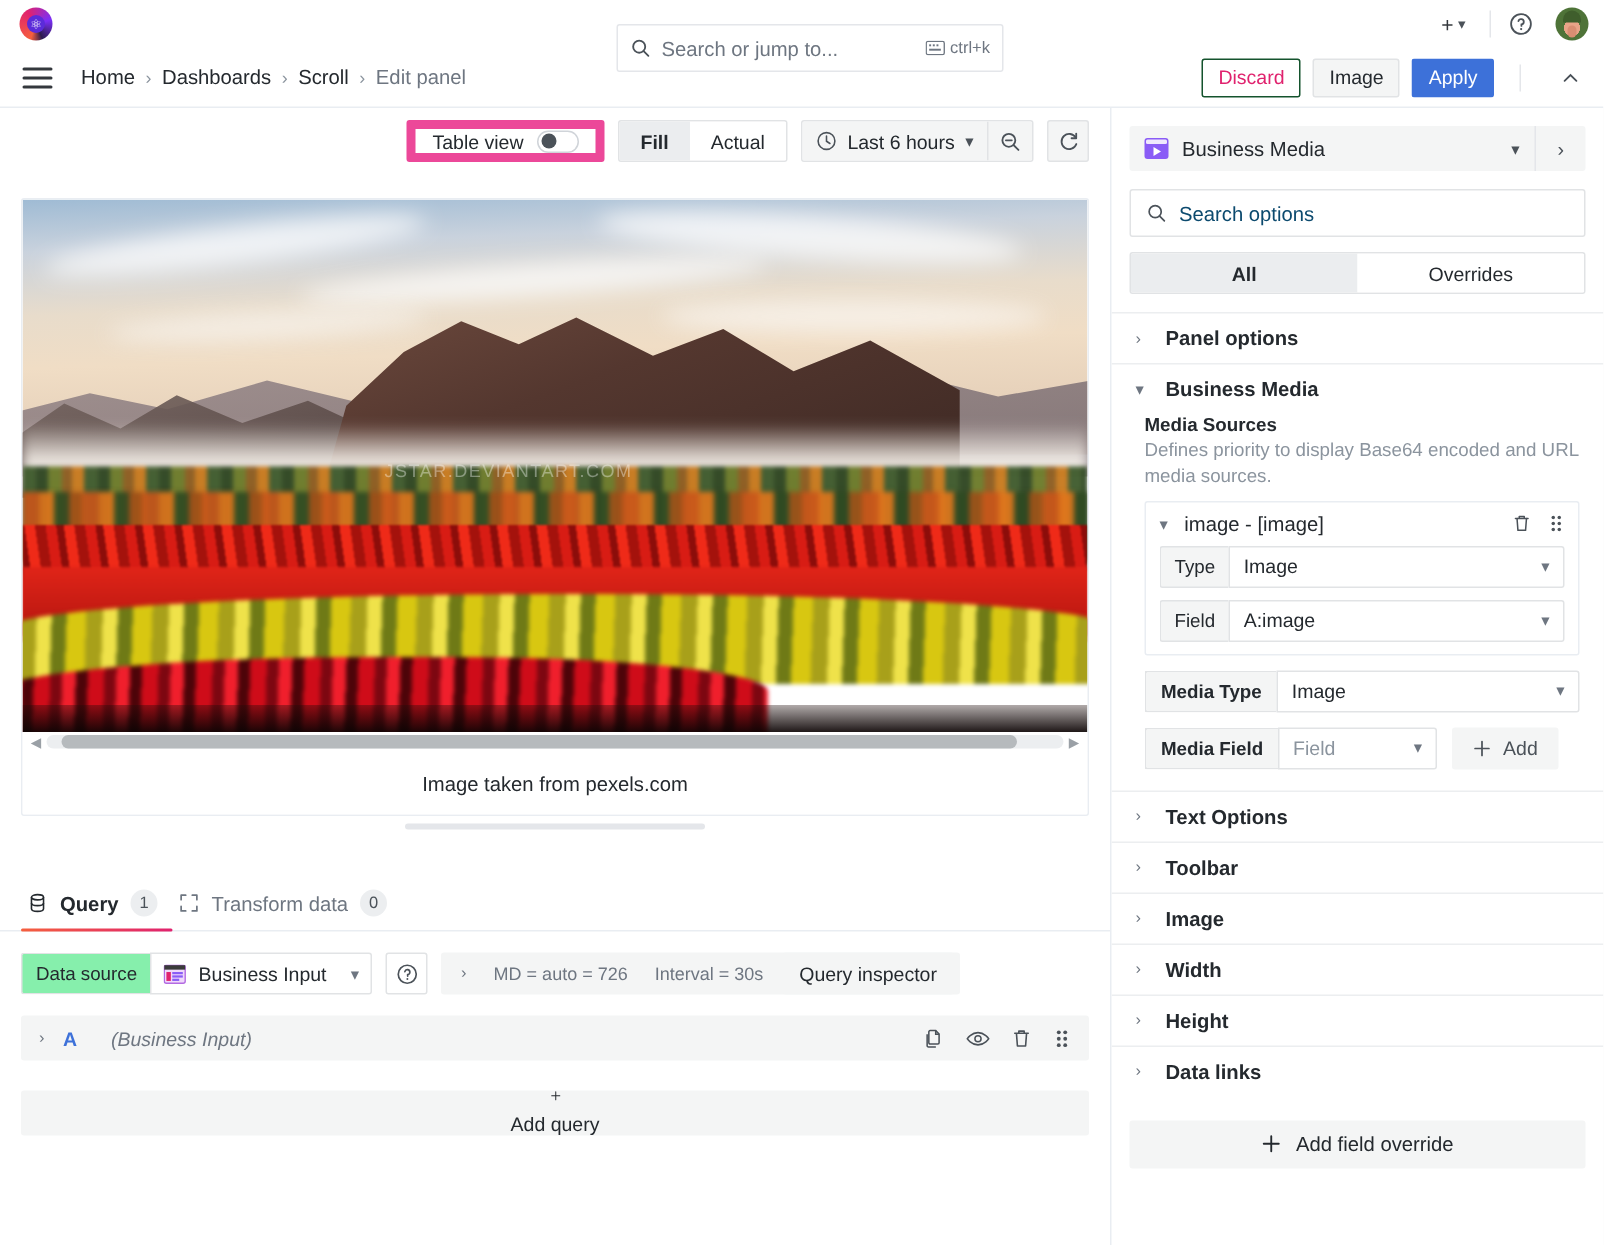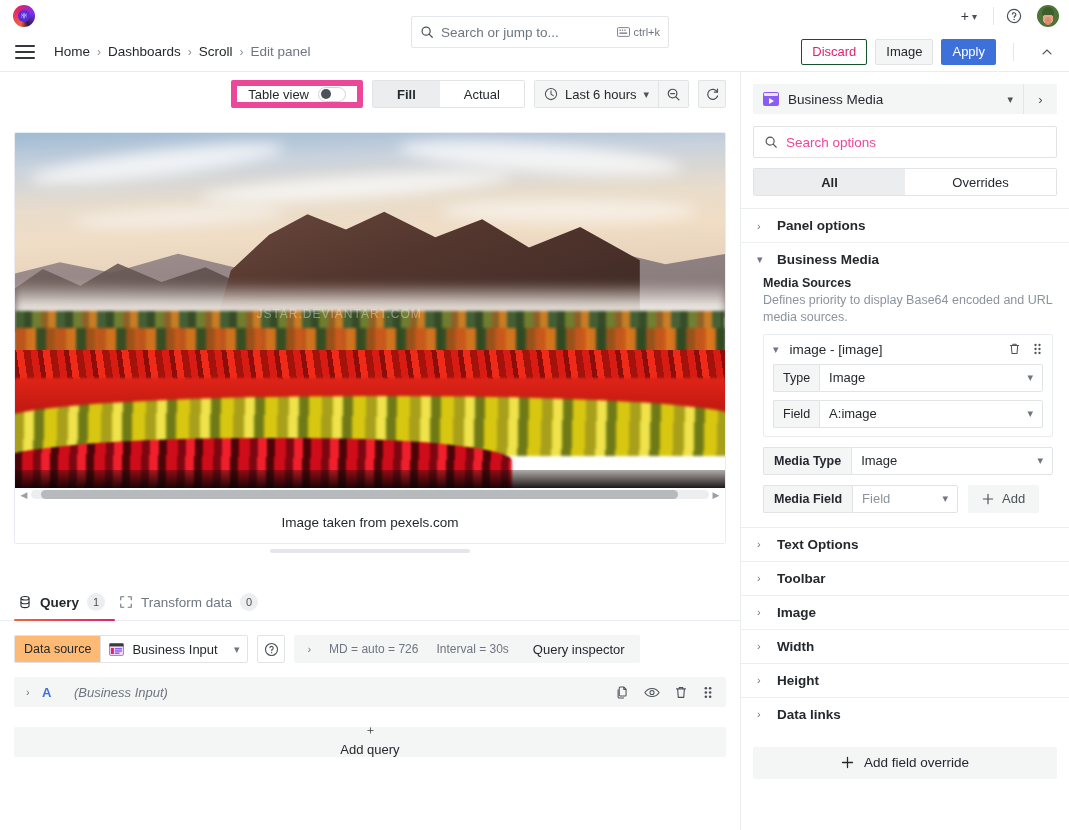--- a/index.html
+++ b/index.html
@@ -88,21 +88,21 @@
     height:44px; min-height:44px; display:flex; align-items:center; justify-content:flex-end;
     gap:9px; padding:0 14px 0 0; background:#fff;
   }
   .tableview-box {
     height:28px; border:6px solid #ec4899; border-radius:2px; background:#fff;
     display:flex; align-items:center; gap:9px; padding:0 11px; font-size:13px; color:#24292e;
   }
   .toggle { width:28px; height:15px; border-radius:8px; border:1px solid #d0d4d9; background:#fff; position:relative; }
   .toggle::after { content:""; position:absolute; left:2px; top:1.5px; width:10px;height:10px;border-radius:50%;background:#4b5259; }
   .seg { height:28px; display:flex; border:1px solid #e1e3e5; border-radius:2px; overflow:hidden; }
-  .seg div { padding:0 24px; display:flex;align-items:center; font-size:13px; cursor:pointer; background:#fff; color:#24292e;}
+  .seg div { padding:0 14px; display:flex;align-items:center; font-size:13px; cursor:pointer; background:#fff; color:#24292e;}
   .seg div.on { background:#ebedef; font-weight:600; }
   .timegrp { height:28px; display:flex; border:1px solid #e1e3e5; border-radius:2px; overflow:hidden; }
   .timegrp .tpick { display:flex;align-items:center;gap:7px;padding:0 9px;background:#f4f5f5;font-size:13px;color:#24292e;cursor:pointer;}
   .timegrp .zoomout { width:30px;display:flex;align-items:center;justify-content:center;background:#f4f5f5;border-left:1px solid #e1e3e5;color:#4b5259;cursor:pointer;}
   .refresh { width:28px;height:28px;border:1px solid #e1e3e5;border-radius:2px;background:#f4f5f5;display:flex;align-items:center;justify-content:center;color:#4b5259;cursor:pointer;}
 
   
   .viz-wrap { padding:16px 14px; }
   .viz {
     border:1px solid #e9edf2; border-radius:2px; background:#fff; overflow:hidden;
@@ -175,21 +175,21 @@
   
   .qtabs { display:flex; align-items:flex-end; gap:0; border-bottom:1px solid #e9edf2; padding:0 14px; margin-top:8px; }
   .qtab { display:flex; align-items:center; gap:8px; padding:11px 10px 9px 4px; font-size:13.5px; color:#6e7681; cursor:pointer; position:relative; }
   .qtab.active { color:#24292e; font-weight:600; }
   .qtab.active::after { content:""; position:absolute; left:0; right:0; bottom:-1px; height:2px;
      background: linear-gradient(90deg, #f55f3e, #e0226e); border-radius:2px; }
   .qbadge { min-width:18px; height:18px; border-radius:9px; background:#eceef0; color:#4b5259;
      font-size:11px; font-weight:400; display:flex; align-items:center; justify-content:center; padding:0 5px; }
 
   .dsrow { display:flex; align-items:center; gap:0; padding:14px; }
-  .lbl-chip { height:28px; display:flex; align-items:center; padding:0 9px; background:#fdba74;
+  .lbl-chip { height:28px; display:flex; align-items:center; padding:0 9px; background:#86efac;
       border:1px solid #e1e3e5; border-right:none; border-radius:2px 0 0 2px; font-size:12.5px; color:#24292e; }
   .ds-select { height:28px; min-width:148px; display:flex; align-items:center; gap:8px;
       border:1px solid #e1e3e5; border-radius:0 2px 2px 0; padding:0 8px; background:#fff; font-size:13px; }
   .ds-select .cv { margin-left:auto; color:#6e7681; font-size:11px; }
   .icon-btn { width:28px;height:28px;border:1px solid #e1e3e5;border-radius:2px;background:#fff;
       display:flex;align-items:center;justify-content:center;color:#4b5259;margin-left:9px;cursor:pointer;}
   .qopts { height:28px; display:flex; align-items:center; background:#f4f5f5; border-radius:2px; margin-left:9px; padding:0 4px; gap:0; }
   .qopts .cr { padding:0 9px; color:#6e7681; font-size:11px; }
   .qopts .meta { padding:0 9px; color:#6e7681; font-size:12px; white-space:nowrap; }
   .qinsp { height:28px; display:flex;align-items:center;padding:0 11px; background:#f4f5f5; border-radius:2px;
@@ -211,21 +211,21 @@
   .viz-picker .nm { font-size:13.5px; color:#24292e; font-weight:500; }
   .viz-picker .cv { margin-left:auto; color:#4b5259; font-size:11px; }
   .viz-picker .arw { width:34px; display:flex;align-items:center;justify-content:center;
       border-left:1px solid #e4e6ea; color:#4b5259; font-size:13px; cursor:pointer; height:100%;}
   .media-ic { width:16px;height:14px;border-radius:2px;background:#8a5cf6;position:relative;flex:none; }
   .media-ic::before{content:"";position:absolute;left:1px;right:1px;top:1px;height:3px;background:#efe8fd;border-radius:1px;}
   .media-ic::after{content:"";position:absolute;left:6px;top:6px;border-left:5px solid #fff;border-top:3px solid transparent;border-bottom:3px solid transparent;}
 
   .search-opts { margin:12px 12px 0 12px; height:32px; border:1px solid #e1e3e5; border-radius:2px;
       display:flex; align-items:center; gap:8px; padding:0 10px; }
-  .search-opts .ph { color:#ec4899; font-size:13.5px; }
+  .search-opts .ph { color:#0c4a6e; font-size:13.5px; }
   .ao-tabs { margin:10px 12px 0 12px; display:flex; border:1px solid #e1e3e5; border-radius:2px; overflow:hidden; height:28px;}
   .ao-tabs div { flex:1; display:flex; align-items:center; justify-content:center; font-size:13px; cursor:pointer; background:#fff; color:#24292e;}
   .ao-tabs div.on { background:#ebedef; font-weight:600; }
 
   .opt-scroll { flex:1; overflow:hidden; margin-top:12px; }
   .sect { border-top:1px solid #eceef0; }
   .sect-hd { display:flex; align-items:center; gap:12px; padding:9px 14px 9px 16px; cursor:pointer; }
   .sect-hd .cr { color:#6e7681; font-size:11px; width:8px; }
   .sect-hd .t { font-size:13.5px; font-weight:600; color:#24292e; }
   .sect-body { padding:0 16px 14px 22px; }

